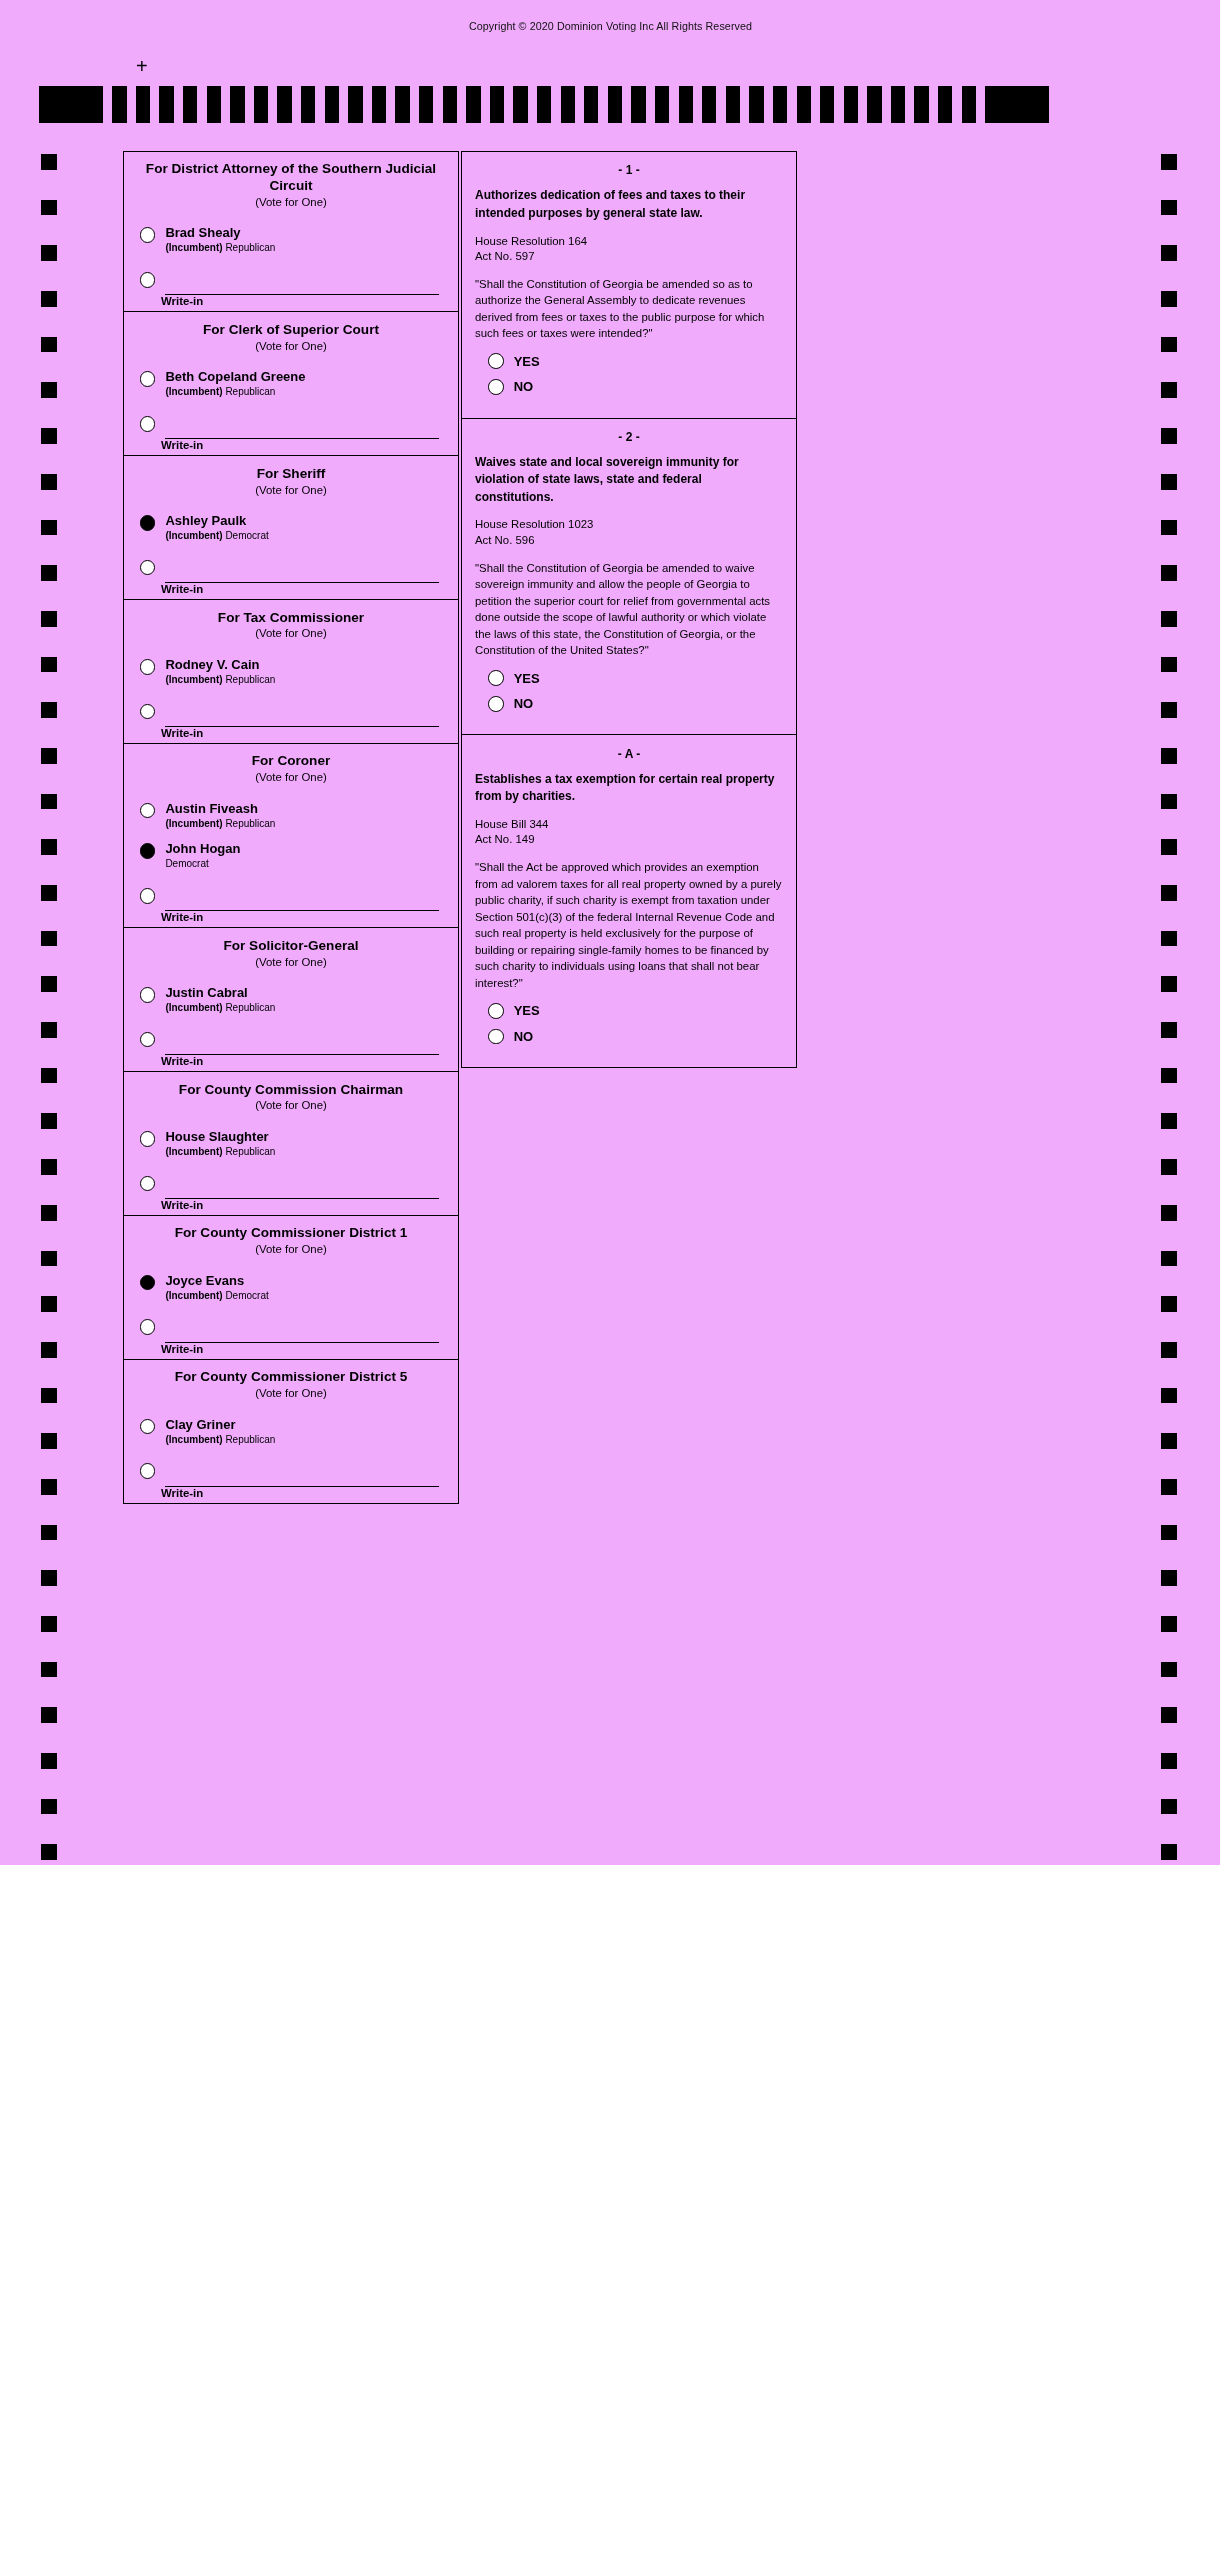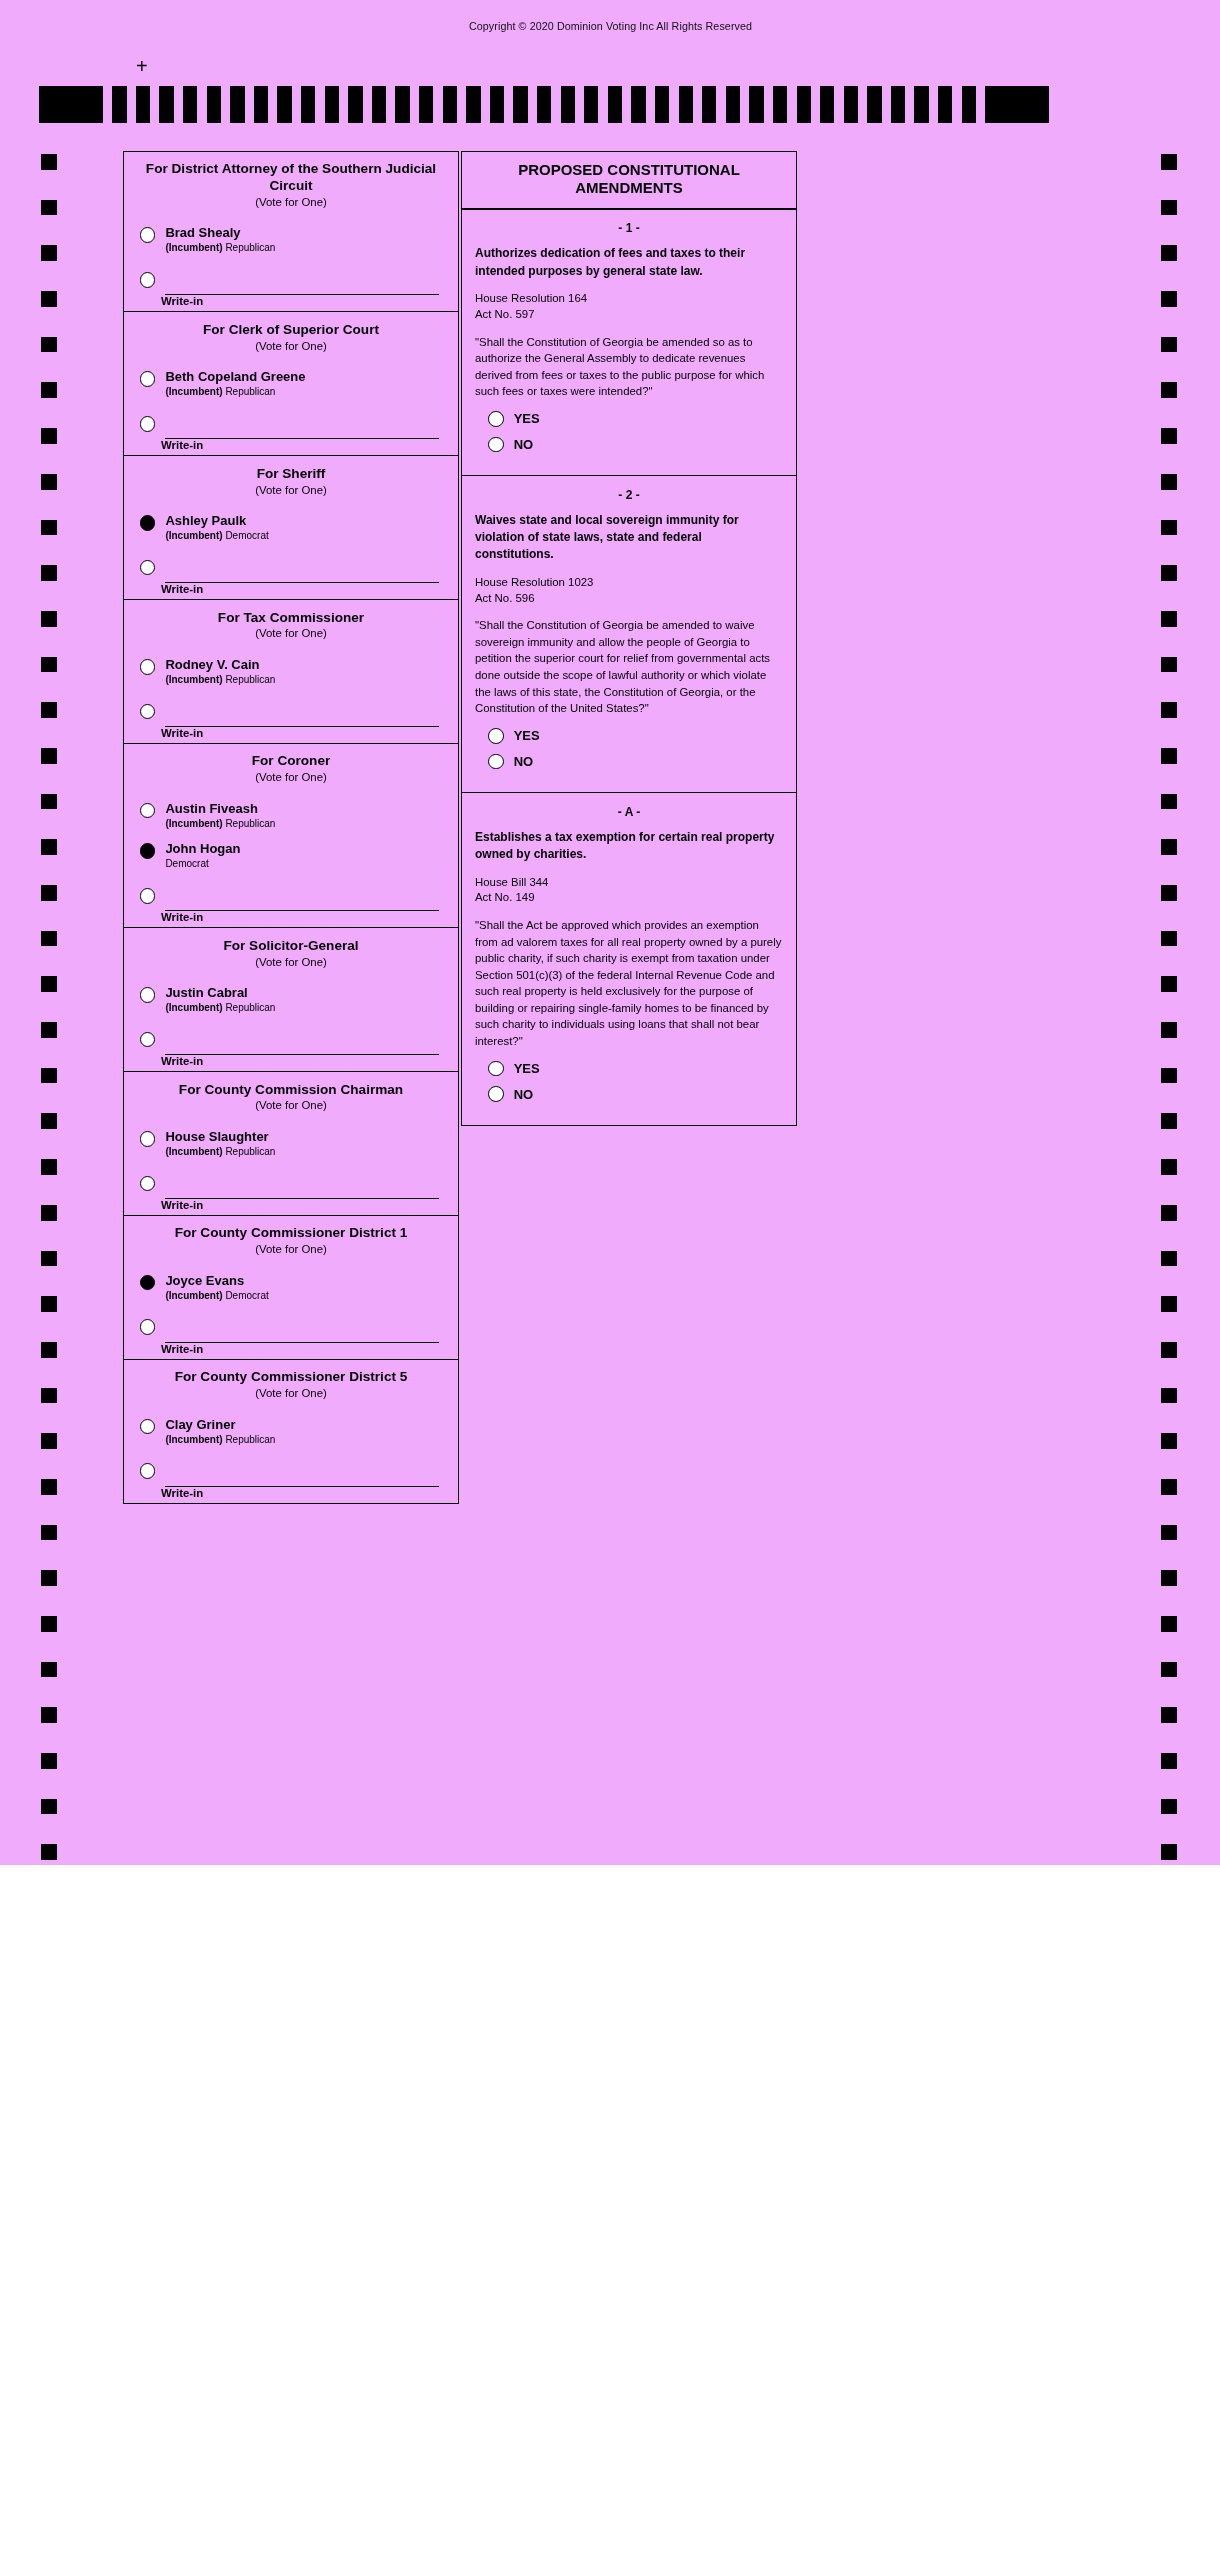--- a/index.html
+++ b/index.html
@@ -619,23 +619,20 @@
             <div class="oval"></div>
             <div class="writein-line"></div>
           </div>
           <div class="writein-label">Write-in</div>
         </div>
       </div>
     </div>
 
   <div class="col col-right" id="question-column">
       <div class="qbox">
-        <div class="q-header">PROPOSED CONSTITUTIONAL AMENDMENTS</div>
-      </div>
-      <div class="qbox">
         <div class="q-body">
           <div class="q-num">- 1 -</div>
           <div class="q-summary">Authorizes dedication of fees and taxes to their intended purposes by general state law.</div>
           <div class="q-ref">
             <div>House Resolution 164</div>
             <div>Act No. 597</div>
           </div>
           <div class="q-text">"Shall the Constitution of Georgia be amended so as to authorize the General Assembly to dedicate revenues derived from fees or taxes to the public purpose for which such fees or taxes were intended?"</div>
           <div class="q-options">
             <div class="q-opt">
@@ -666,21 +663,21 @@
             <div class="q-opt">
               <div class="oval"></div>
               <div class="q-opt-label">NO</div>
             </div>
           </div>
         </div>
       </div>
       <div class="qbox last">
         <div class="q-body">
           <div class="q-num">- A -</div>
-          <div class="q-summary">Establishes a tax exemption for certain real property owned by charities.</div>
+          <div class="q-summary">Establishes a tax exemption for certain real property from by charities.</div>
           <div class="q-ref">
             <div>House Bill 344</div>
             <div>Act No. 149</div>
           </div>
           <div class="q-text">"Shall the Act be approved which provides an exemption from ad valorem taxes for all real property owned by a purely public charity, if such charity is exempt from taxation under Section 501(c)(3) of the federal Internal Revenue Code and such real property is held exclusively for the purpose of building or repairing single-family homes to be financed by such charity to individuals using loans that shall not bear interest?"</div>
           <div class="q-options">
             <div class="q-opt">
               <div class="oval"></div>
               <div class="q-opt-label">YES</div>
             </div>

